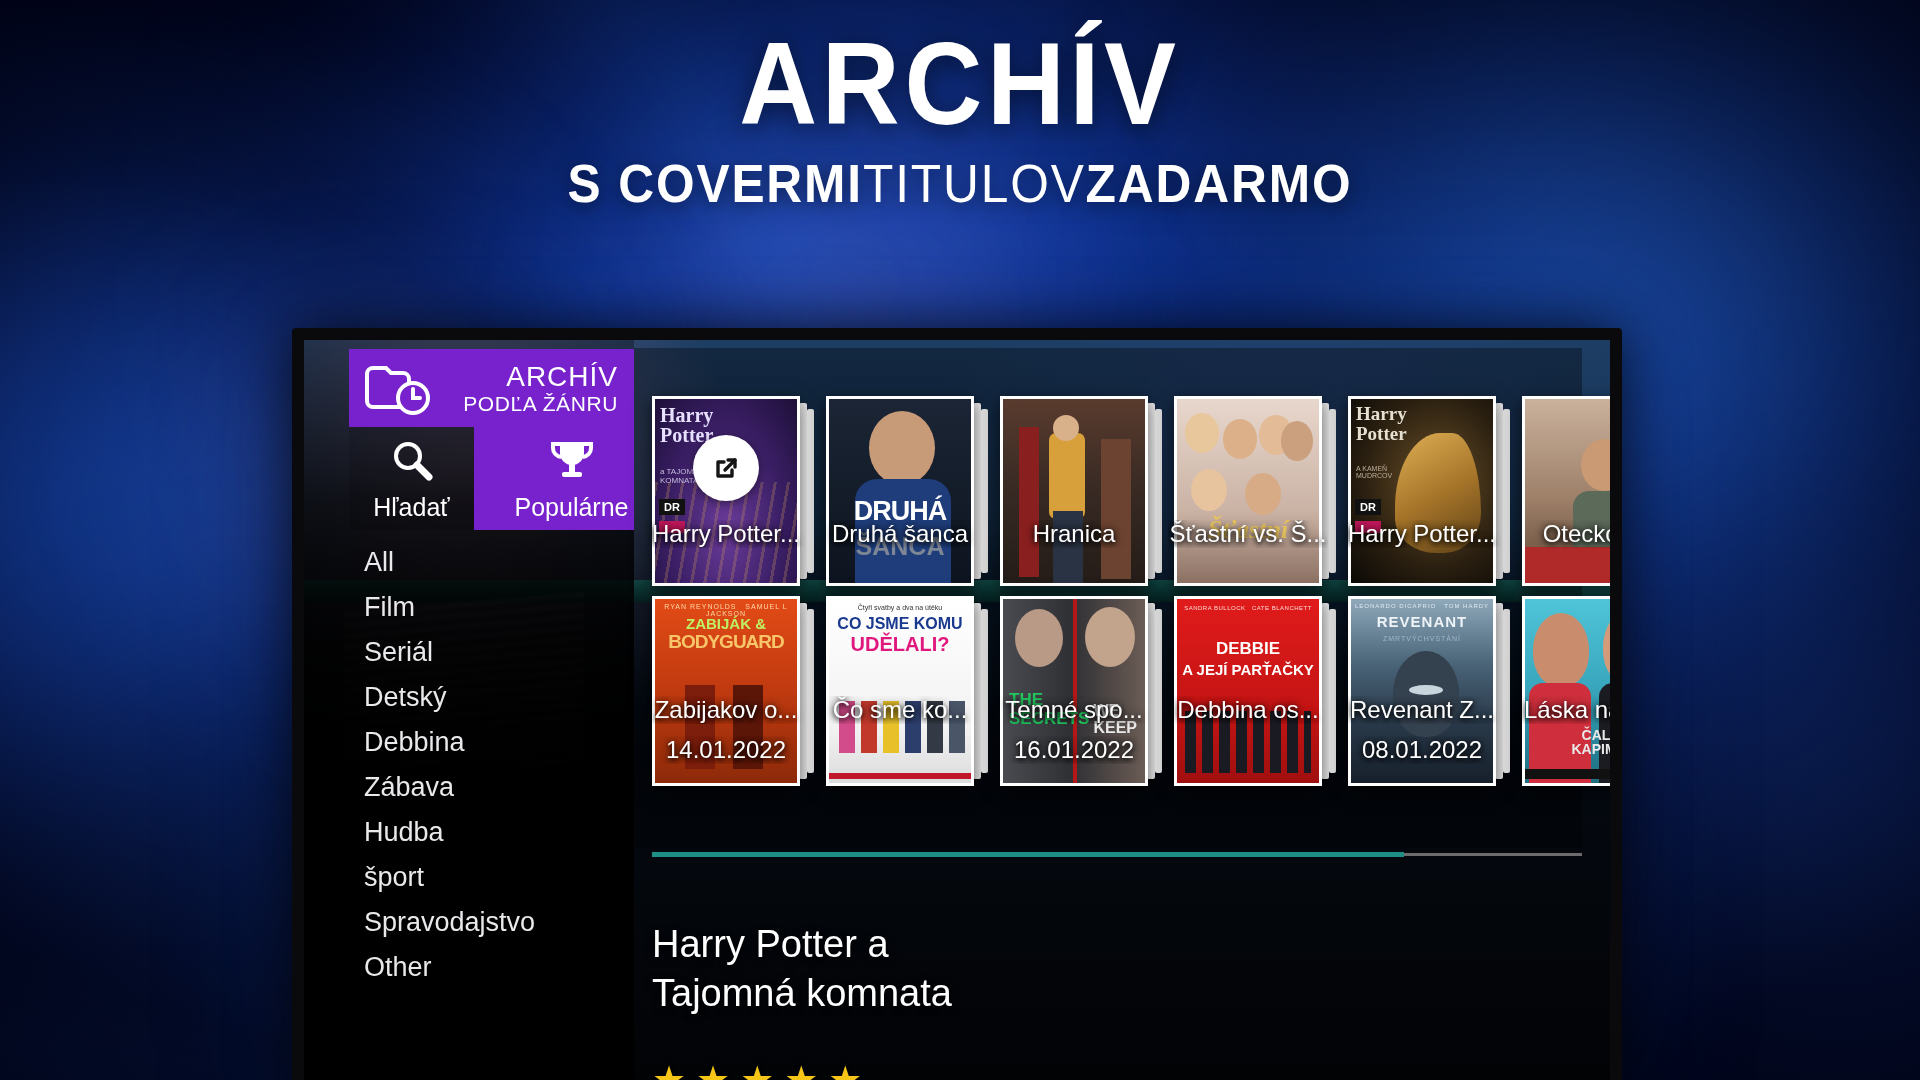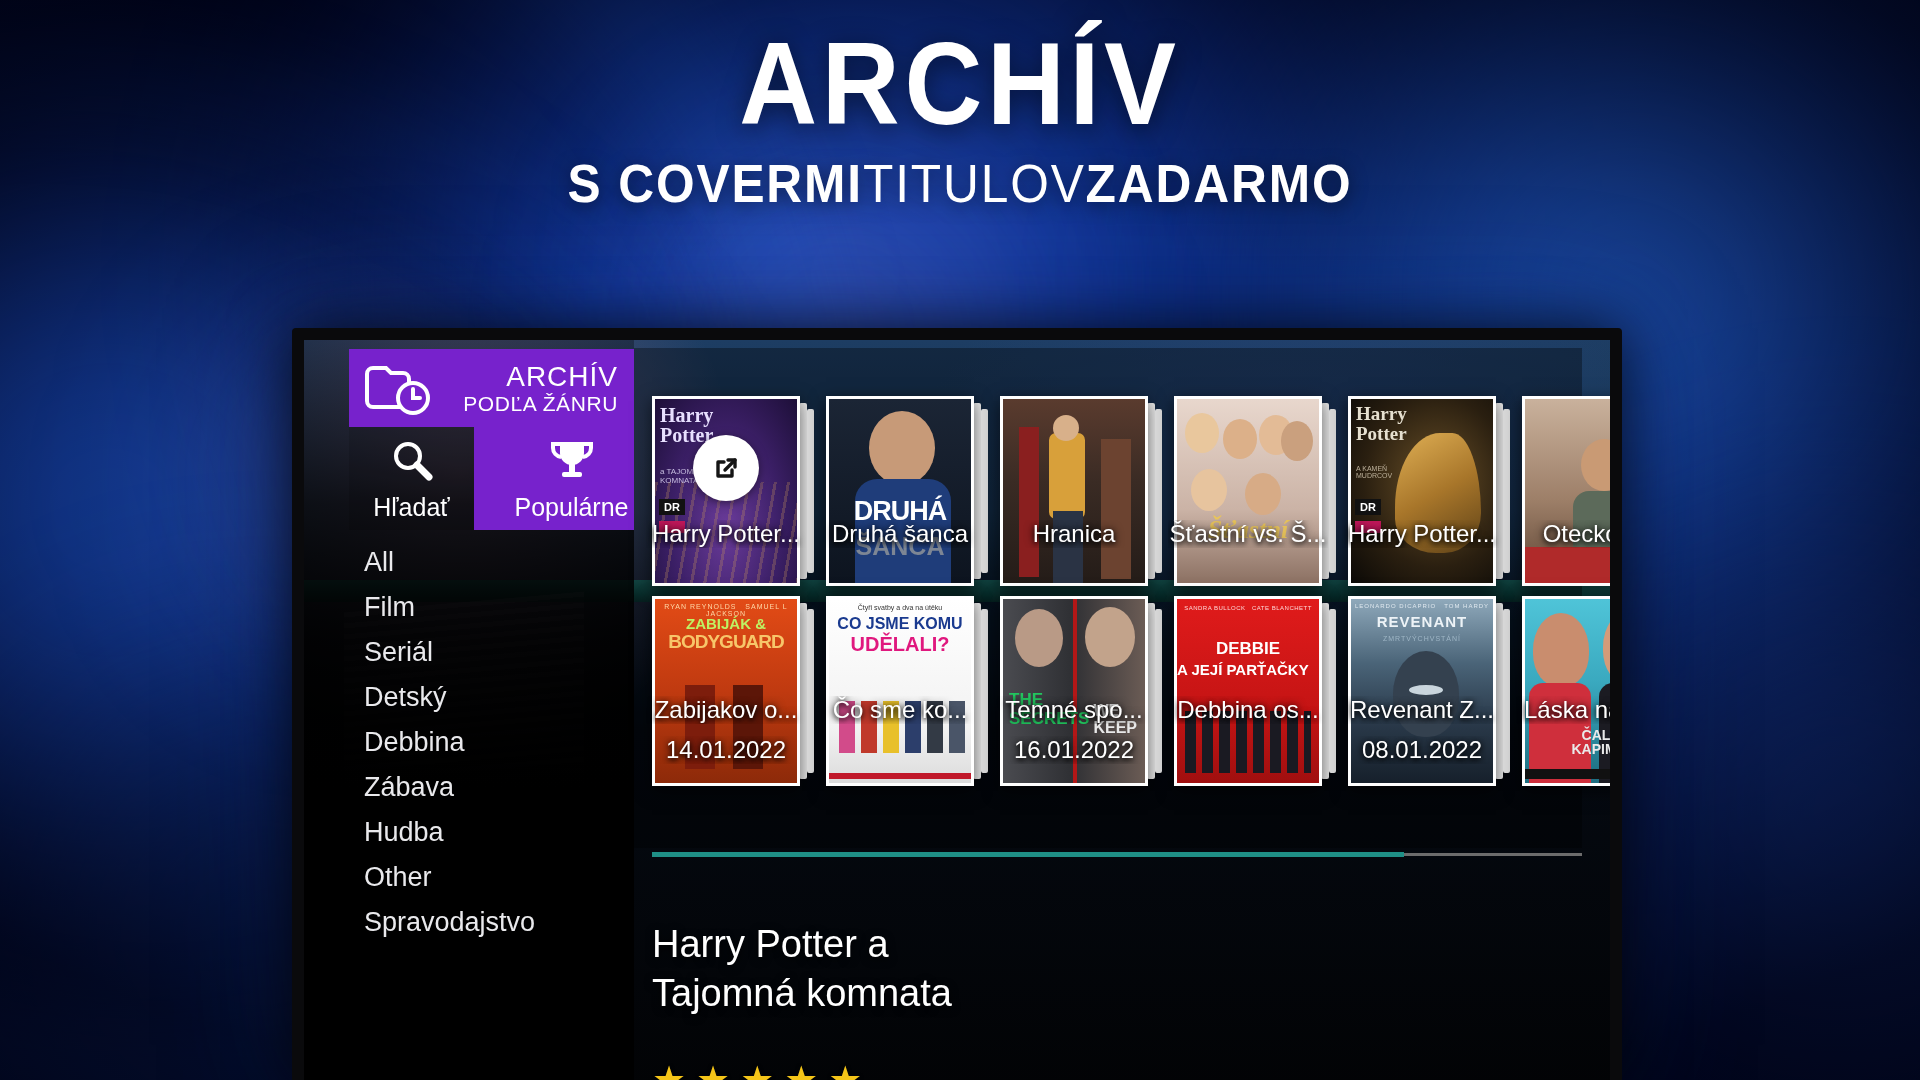--- a/index.html
+++ b/index.html
@@ -211,24 +211,27 @@
         <div class="genre">
             <span>Debbina</span>
           </div>
         <div class="genre">
             <span>Zábava</span>
           </div>
         <div class="genre">
             <span>Hudba</span>
           </div>
         <div class="genre">
+            <span>šport</span>
+          </div>
+        <div class="genre">
+            <span>Spravodajstvo</span>
+          </div>
+        <div class="genre">
             <span>Other</span>
-          </div>
-        <div class="genre">
-            <span>Spravodajstvo</span>
           </div>
       </div>
     </div>
 
     <div id="rails">
       <div id="railbox"></div>
 
       <div class="row" id="row1">
 
         <div class="card r1">
@@ -375,21 +378,21 @@
           <div class="cap label">Temné spo...</div>
           <div class="cap date">16.01.2022</div>
         </div>
 
         <div class="card big">
           <div class="stack">
               <div class="poster">
             <div class="art" style="background:linear-gradient(180deg,#e01b1b 0%,#c51414 60%,#a00f0f 100%);"></div>
             <div style="position:absolute;left:0;right:0;top:6px;text-align:center;color:#ffd6d6;font-size:6px;letter-spacing:.5px;">SANDRA BULLOCK &nbsp; CATE BLANCHETT</div>
             <div style="position:absolute;left:0;right:0;top:40px;text-align:center;color:#fff;font-weight:bold;font-size:17px;">DEBBIE</div>
-            <div style="position:absolute;left:0;right:0;top:62px;color:#fff;font-weight:bold;font-size:15px;">A JEJÍ PARŤAČKY</div>
+            <div style="position:absolute;left:0;right:0;top:62px;text-align:center;color:#fff;font-weight:bold;font-size:15px;">A JEJÍ PARŤAČKY</div>
             <div style="position:absolute;left:8px;bottom:10px;right:8px;height:62px;background:repeating-linear-gradient(90deg,#1a1a22 0 11px,rgba(224,27,27,0) 11px 17px);"></div>
           </div>
             </div>
           <div class="cap label">Debbina os...</div>
           <div class="cap date"></div>
         </div>
 
         <div class="card big">
           <div class="stack">
               <div class="poster">

